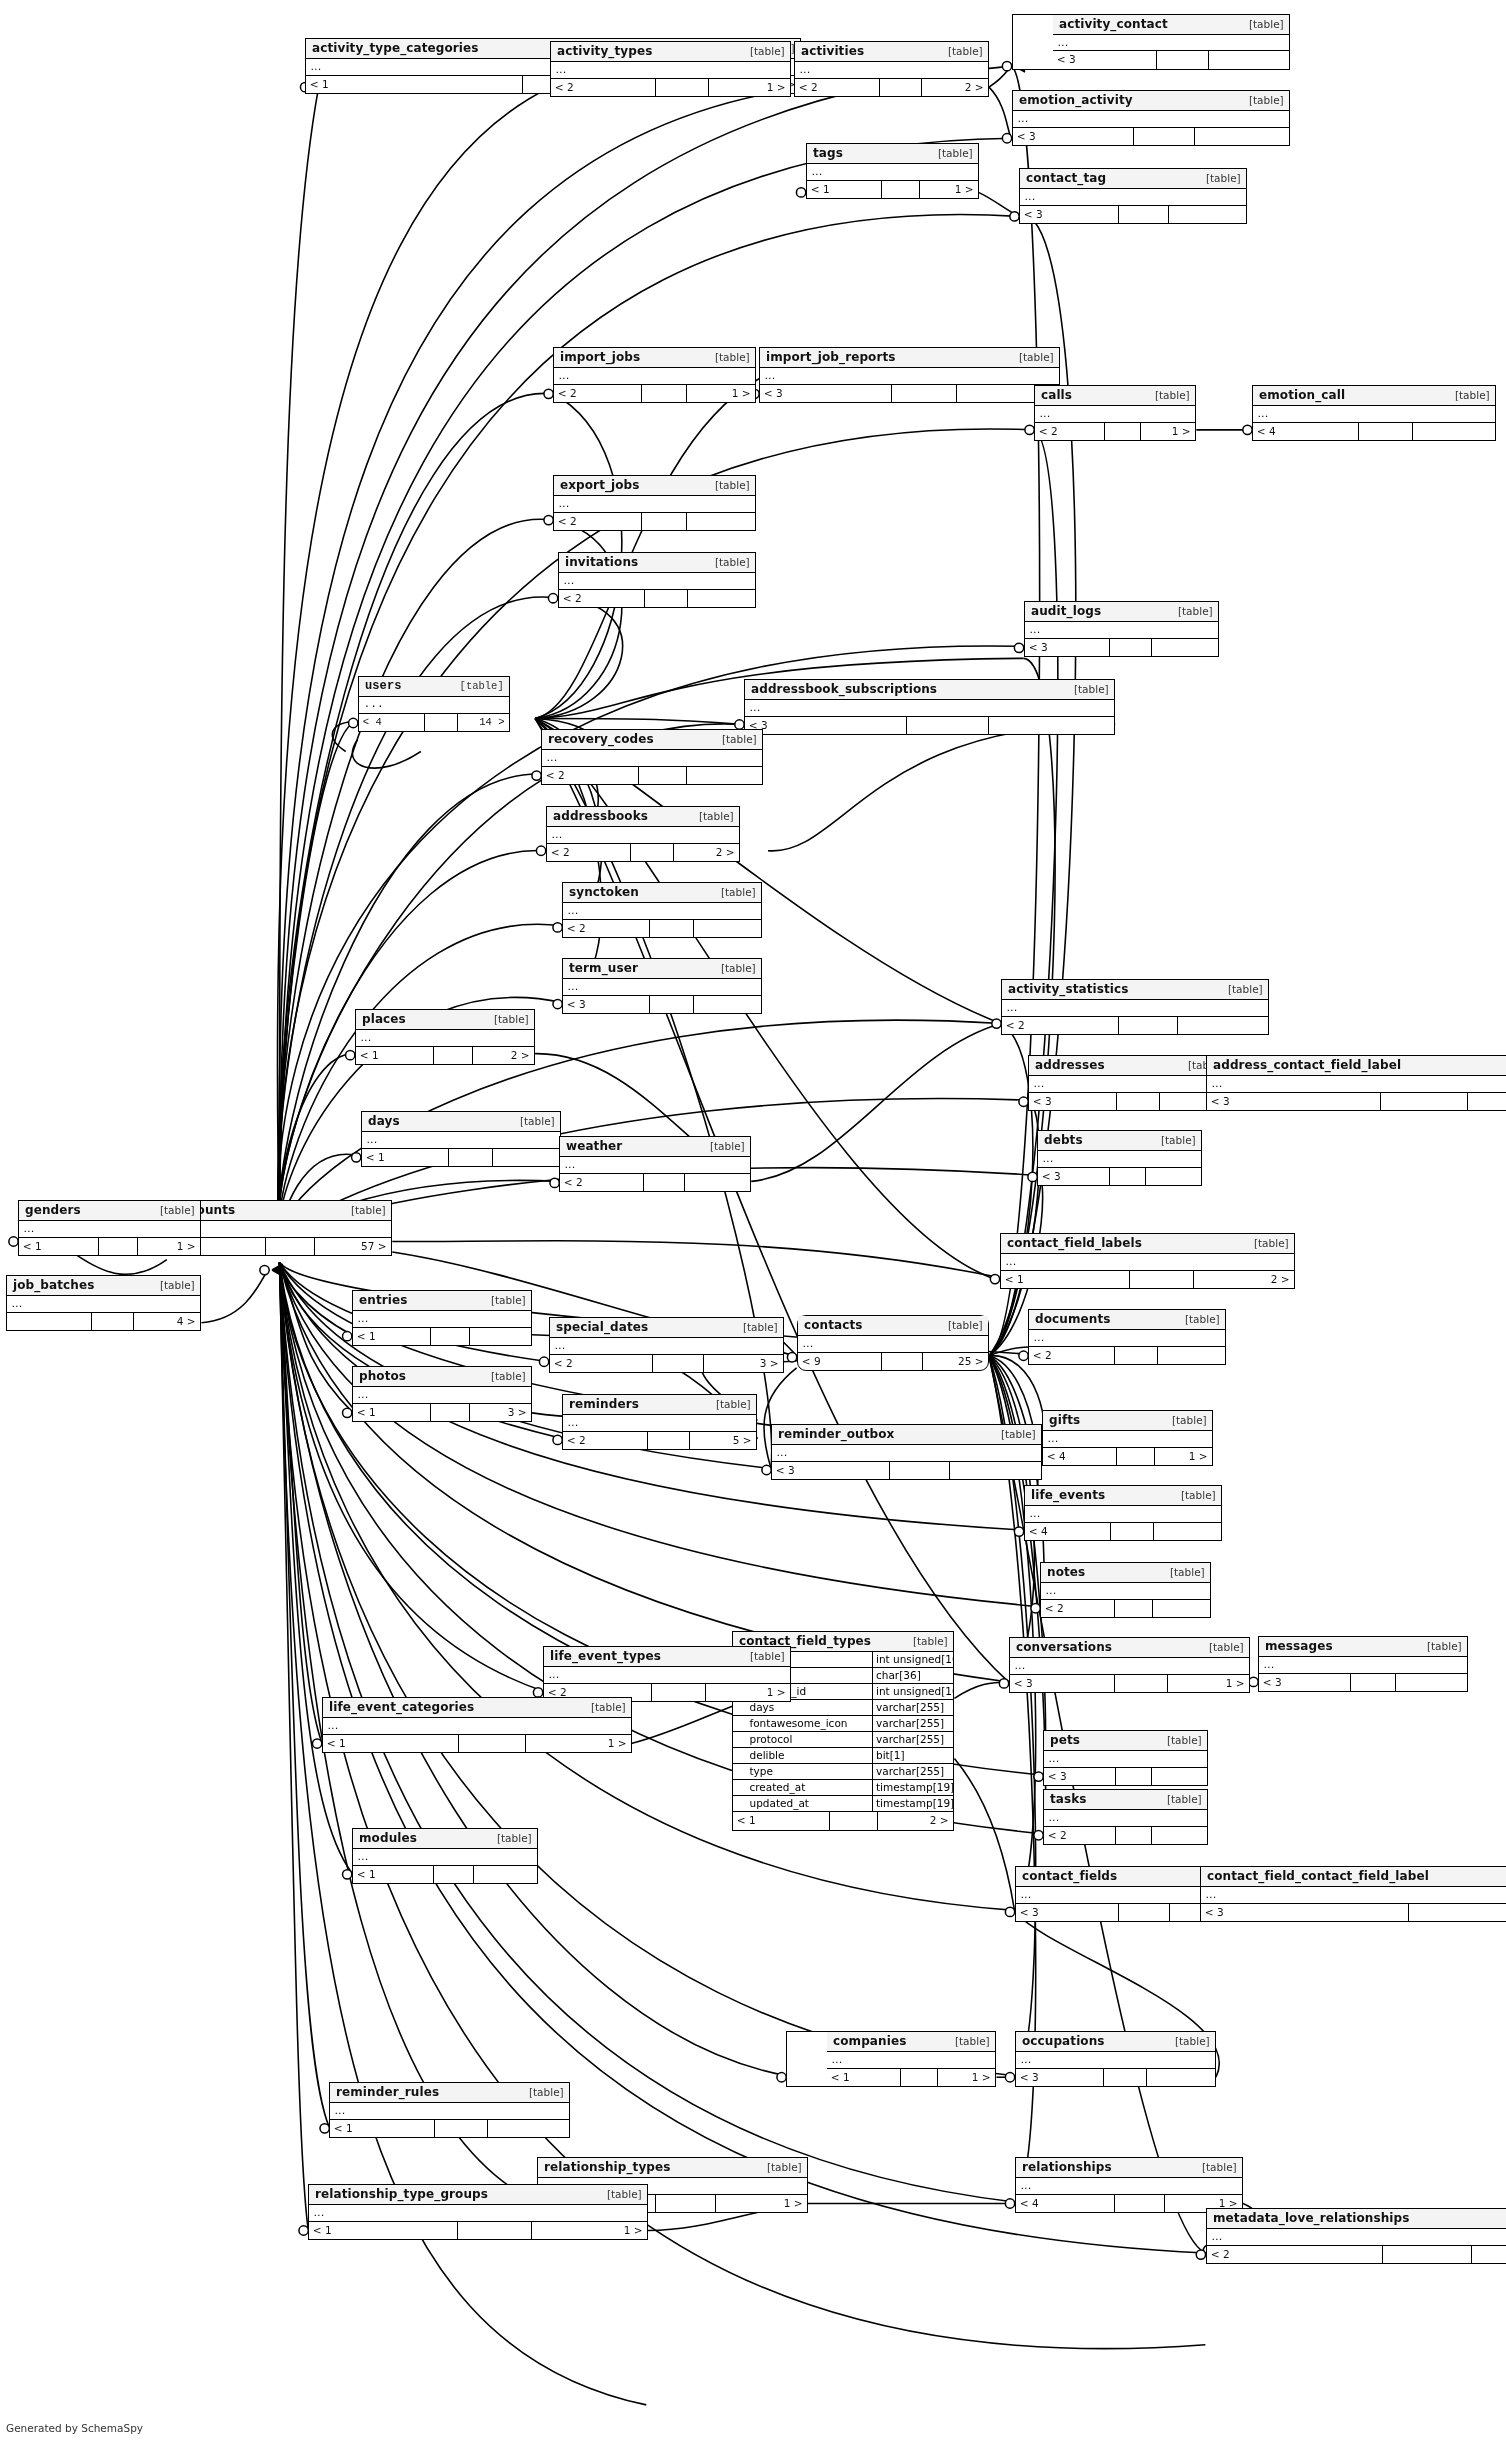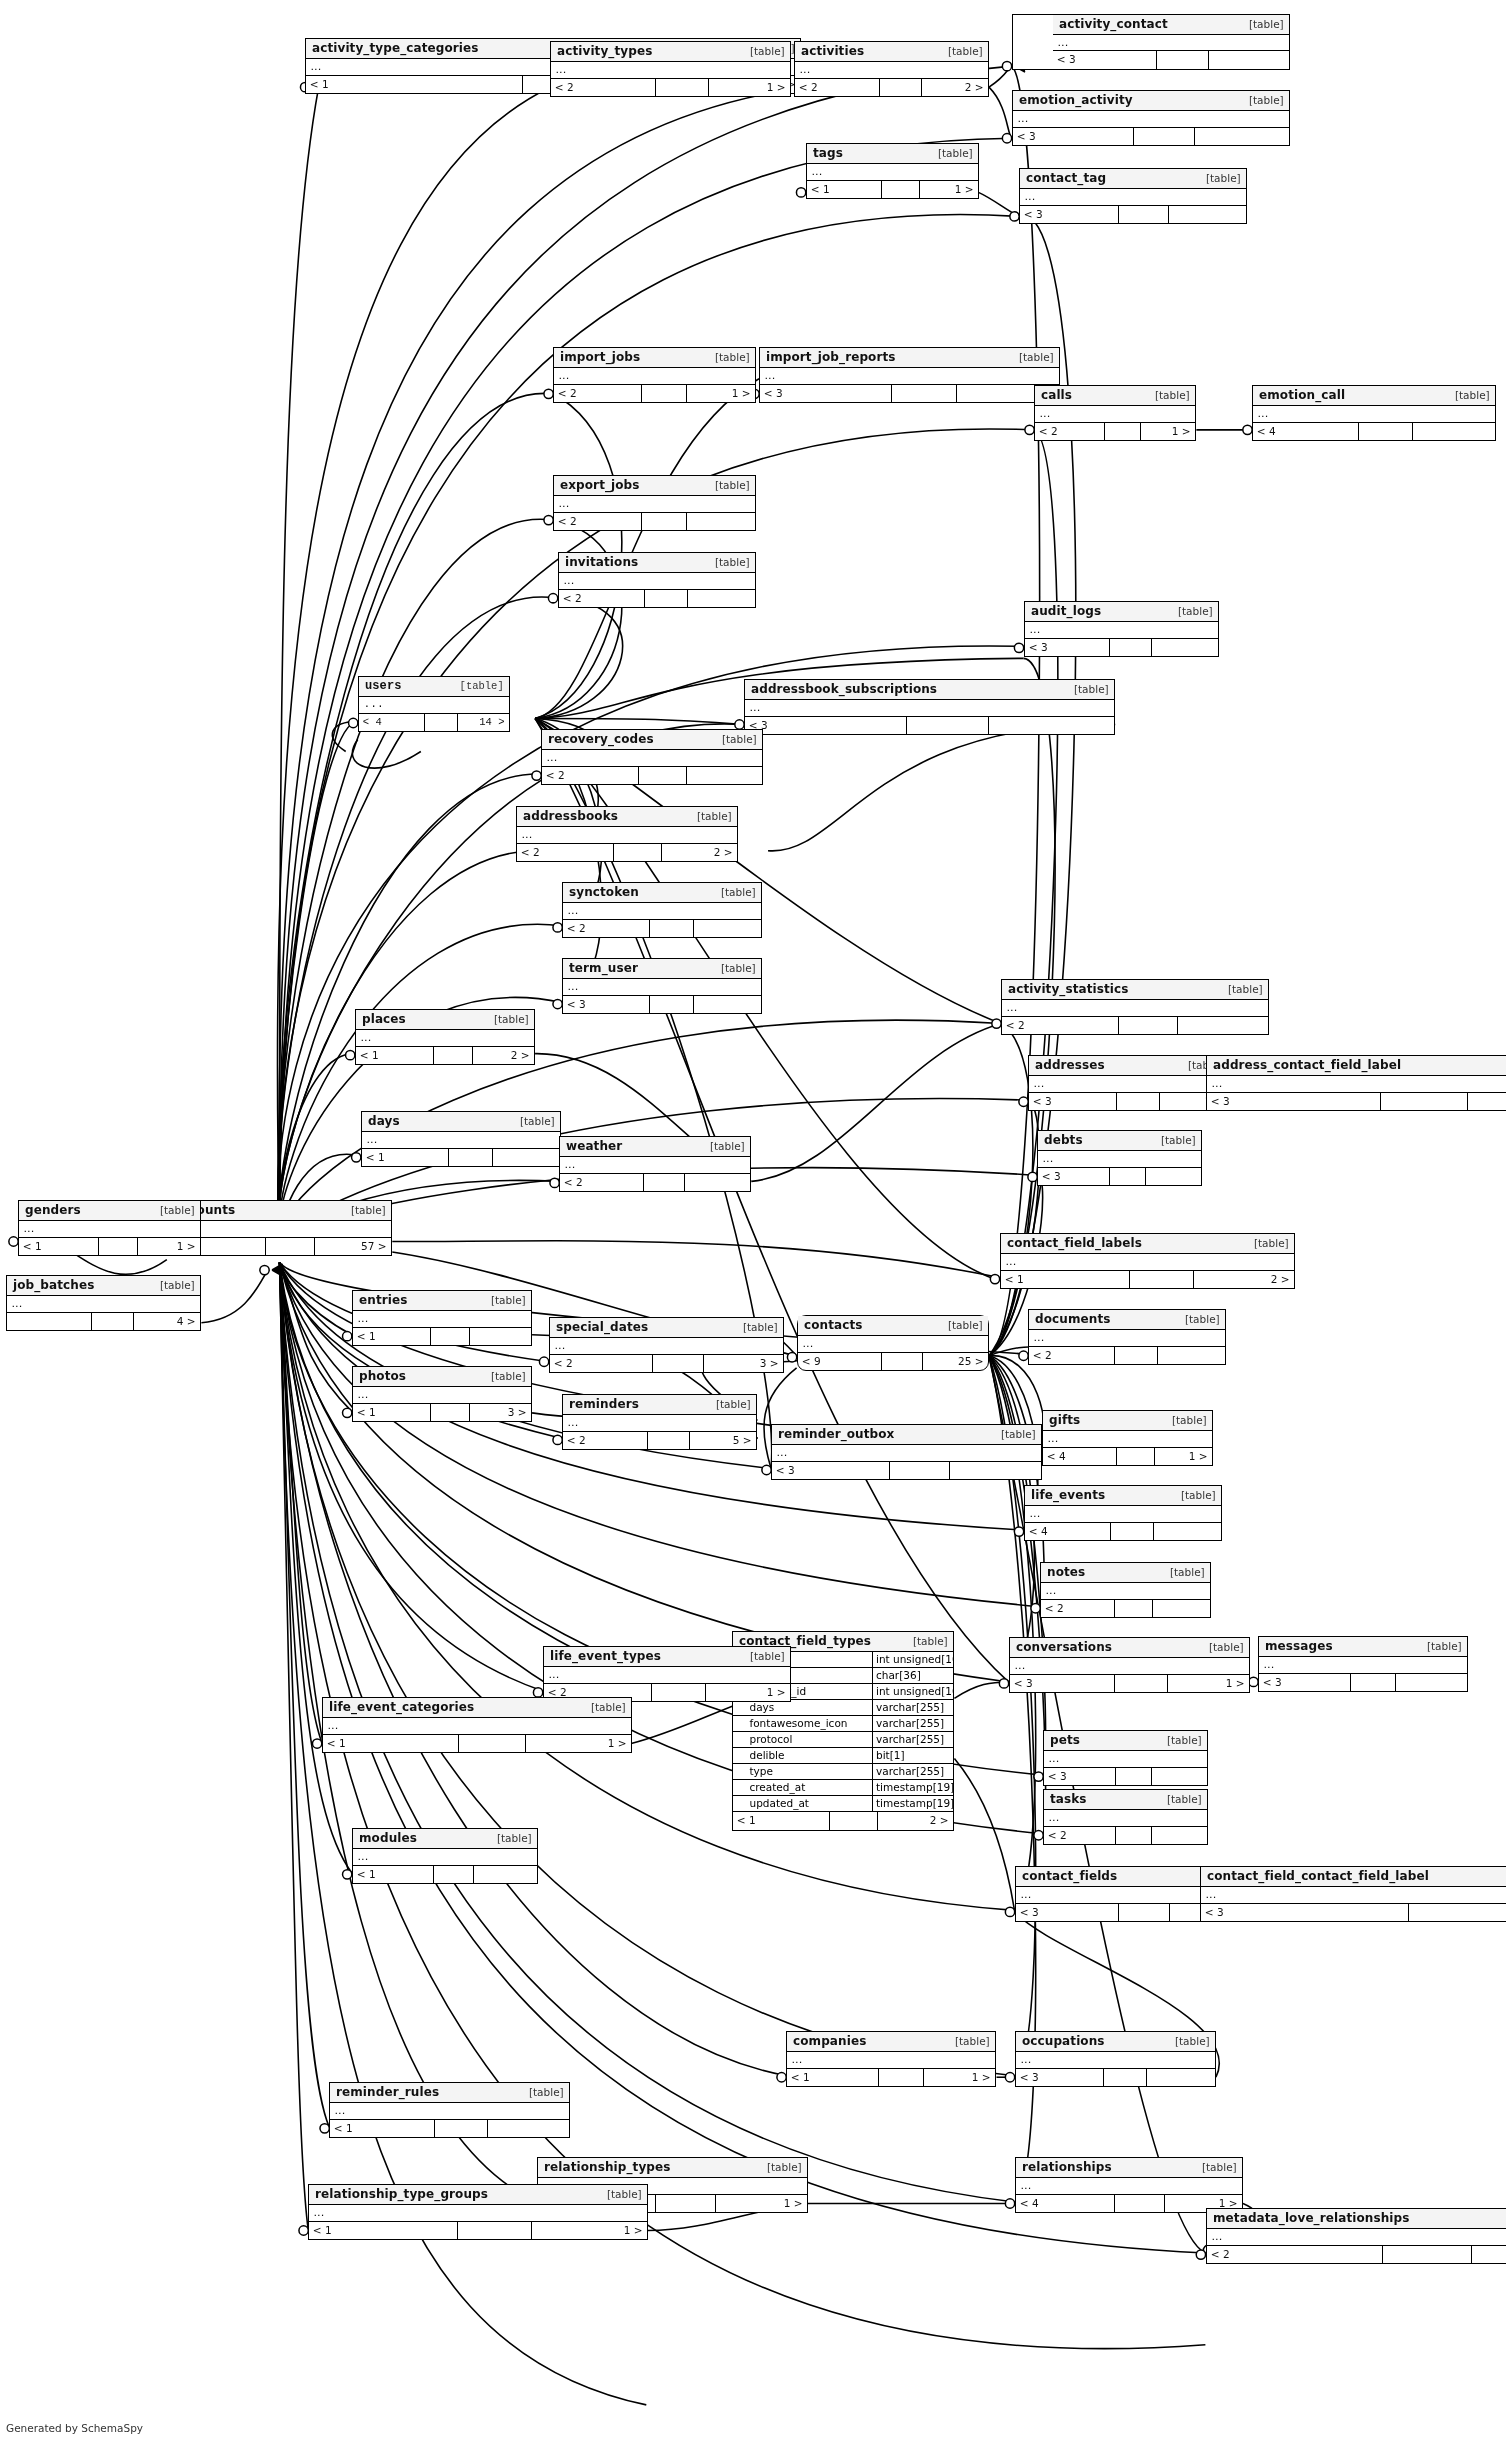--- a/index.html
+++ b/index.html
@@ -431,21 +431,21 @@
           <span class="nm">recovery_codes</span>
           <span class="tg">[table]</span>
         </div>
         <div class="dots">...</div>
         <div class="foot">
           <div class="c l">&lt; 2</div>
           <div class="c m"></div>
           <div class="c r"></div>
         </div>
       </div>
-      <div class="tbl" style="left: 516px; top: 806px; width: 222px;">
+      <div class="tbl" style="left: 546px; top: 806px; width: 194px;">
         <div class="hdr">
           <span class="nm">addressbooks</span>
           <span class="tg">[table]</span>
         </div>
         <div class="dots">...</div>
         <div class="foot">
           <div class="c l">&lt; 2</div>
           <div class="c m"></div>
           <div class="c r">2 &gt;</div>
         </div>
@@ -885,21 +885,21 @@
       <div class="tbl" style="left: 1200px; top: 1866px; width: 475px;">
         <div class="hdr">
           <span class="nm">contact_field_contact_field_label</span>
         </div>
         <div class="dots">...</div>
         <div class="foot">
           <div class="c l">&lt; 3</div>
           <div class="c m"></div>
         </div>
       </div>
-      <div class="tbl" style="left: 786px; top: 2031px; width: 210px;">
+      <div class="tbl" style="left: 786px; top: 2031px; width: 210px; padding-left: 40px;">
         <div class="hdr">
           <span class="nm">companies</span>
           <span class="tg">[table]</span>
         </div>
         <div class="dots">...</div>
         <div class="foot">
           <div class="c l">&lt; 1</div>
           <div class="c m"></div>
           <div class="c r">1 &gt;</div>
         </div>

